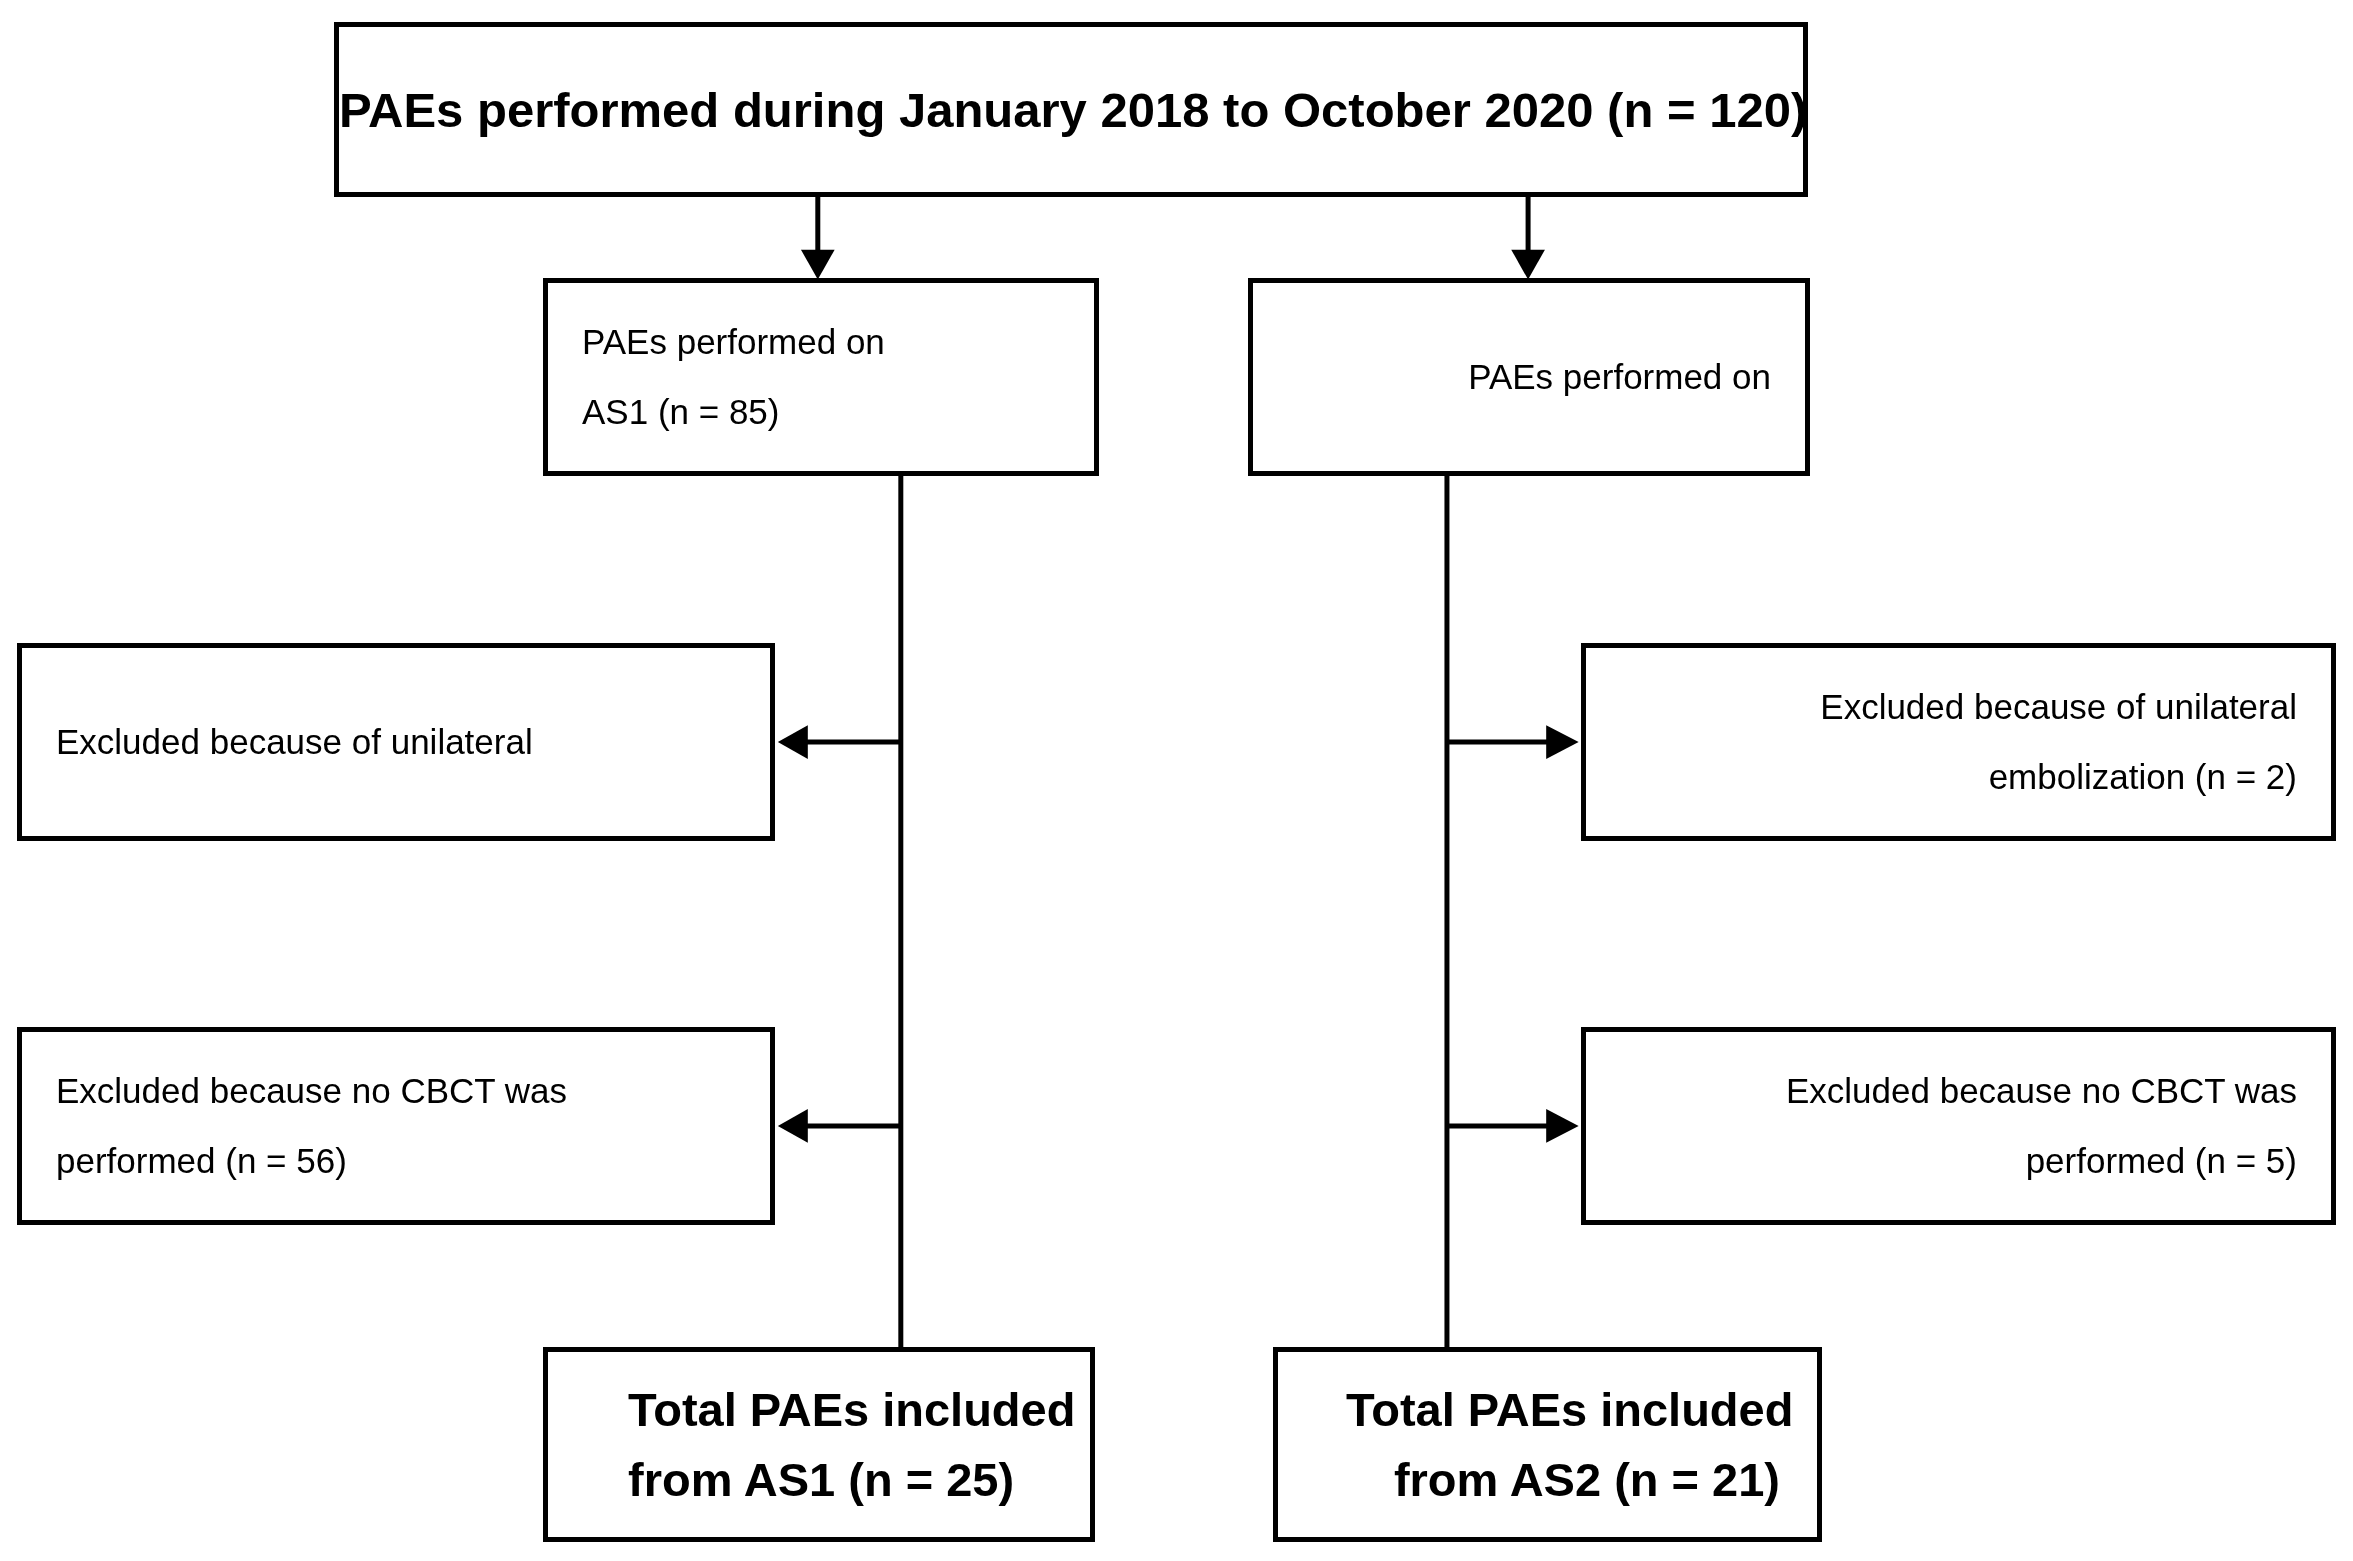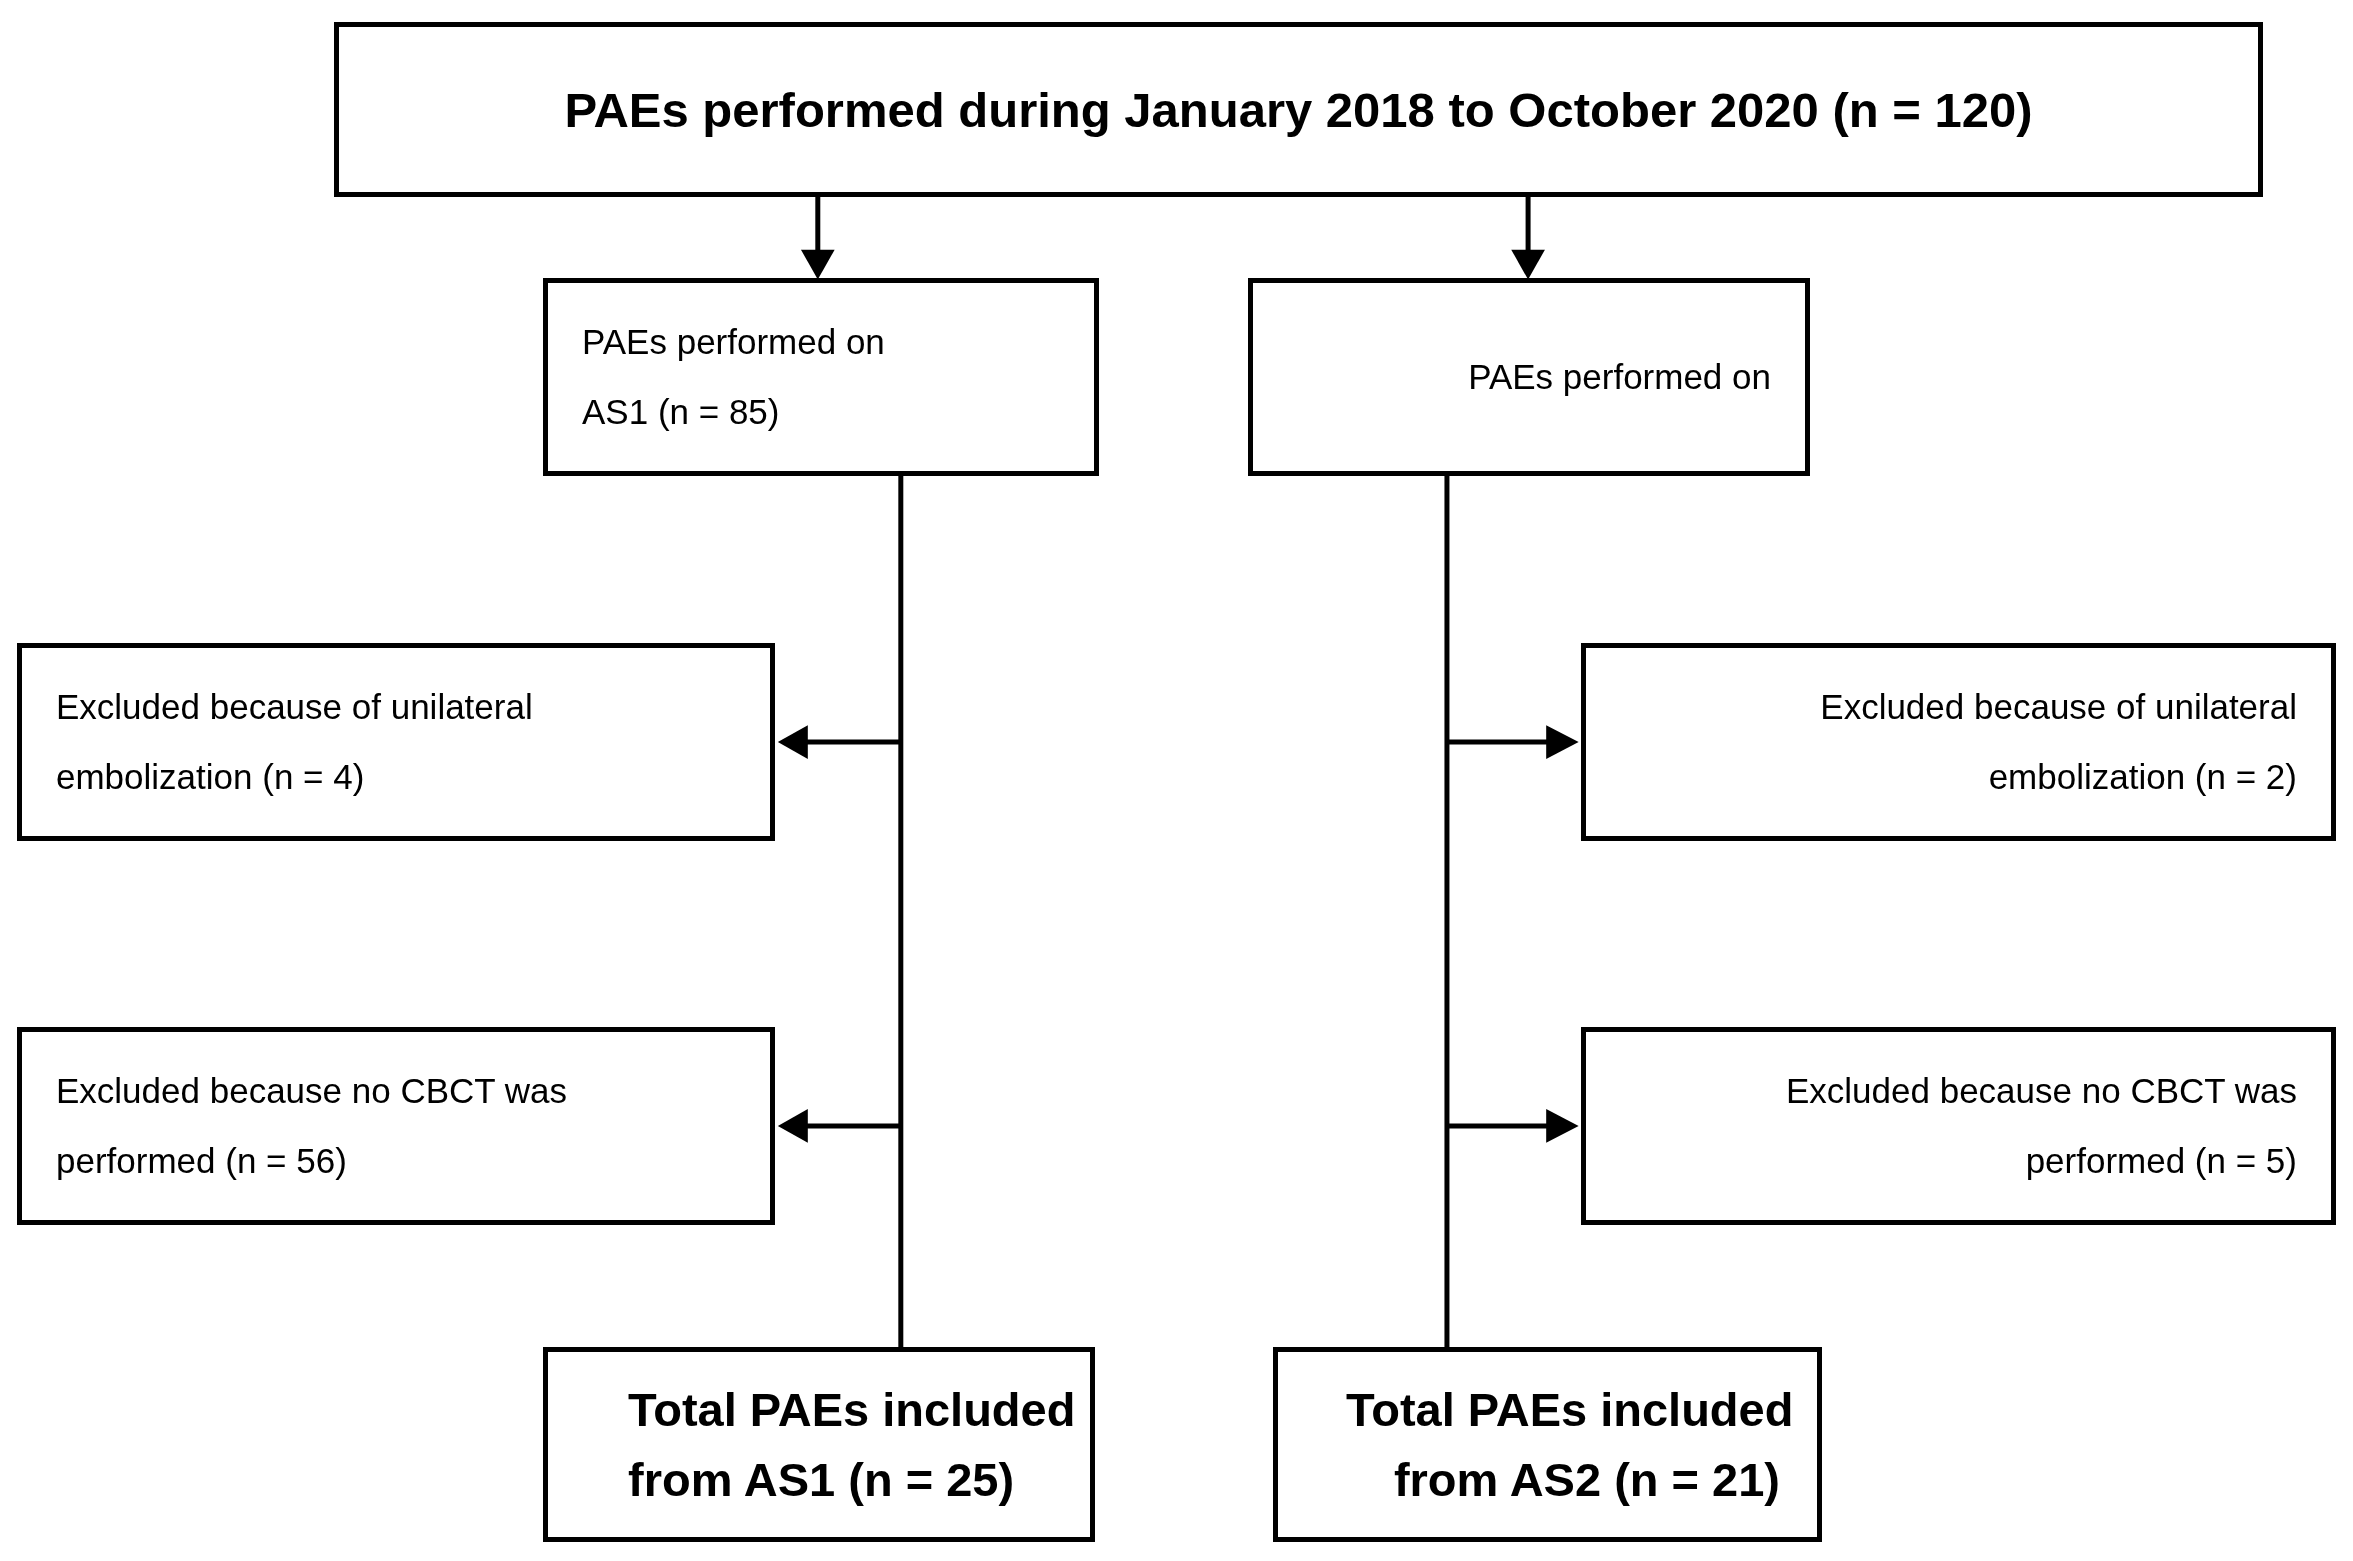--- a/index.html
+++ b/index.html
@@ -36,21 +36,21 @@
     font-size: 35px;
     line-height: 70px;
     white-space: nowrap;
   }
   .align-left  { text-align: left; }
   .align-right { text-align: right; }
   .align-center{ text-align: center; }
   .bold .ln { font-weight: bold; margin-left: 43px; }
 
   
-  #top-box        { left: 334px;  top: 22px;   width: 1929px; height: 175px; }
+  #top-box        { left: 334px;  top: 22px;   width: 1474px; height: 175px; }
   #top-box .ln    { font-size: 49px; line-height: 60px; font-weight: bold; }
 
   #as1-box        { left: 543px;  top: 278px;  width: 556px;  height: 198px; padding: 0 31px 0 34px; }
   #as2-box        { left: 1248px; top: 278px;  width: 562px;  height: 198px; padding: 0 34px 0 31px; }
 
   #excl-as1-unilateral { left: 17px;   top: 643px; width: 758px; height: 198px; padding: 0 25px 0 34px; }
   #excl-as2-unilateral { left: 1581px; top: 643px; width: 755px; height: 198px; padding: 0 34px 0 25px; }
   #excl-as1-cbct       { left: 17px;   top: 1027px; width: 758px; height: 198px; padding: 0 25px 0 34px; }
   #excl-as2-cbct       { left: 1581px; top: 1027px; width: 755px; height: 198px; padding: 0 34px 0 25px; }
 
@@ -91,21 +91,20 @@
   <div class="box align-left" id="as1-box">
     <div class="ln">PAEs performed on</div>
     <div class="ln">AS1 (n = 85)</div>
   </div>
   <div class="box align-right" id="as2-box">
     <div class="ln">PAEs performed on</div>
   </div>
 
   <div class="box align-left" id="excl-as1-unilateral">
     <div class="ln">Excluded because of unilateral</div>
-    <div class="ln">embolization (n = 4)</div>
   </div>
   <div class="box align-right" id="excl-as2-unilateral">
     <div class="ln">Excluded because of unilateral</div>
     <div class="ln">embolization (n = 2)</div>
   </div>
 
   <div class="box align-left" id="excl-as1-cbct">
     <div class="ln">Excluded because no CBCT was</div>
     <div class="ln">performed (n = 56)</div>
   </div>

